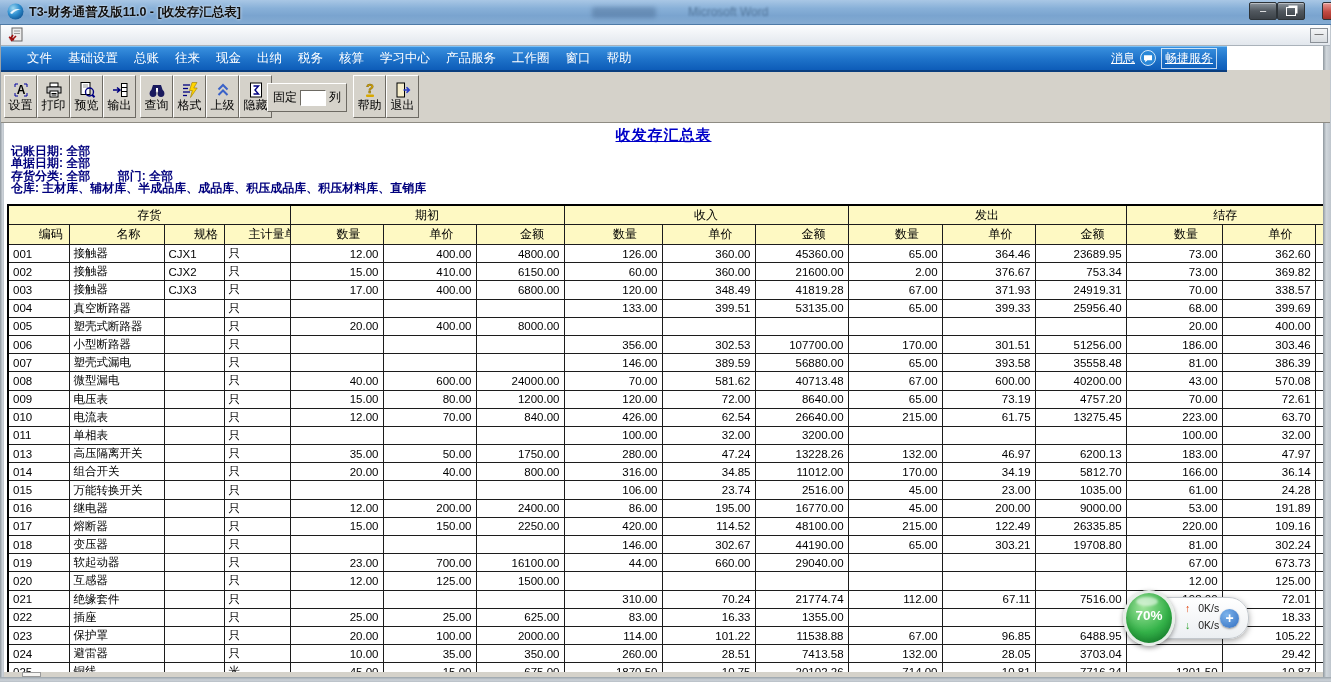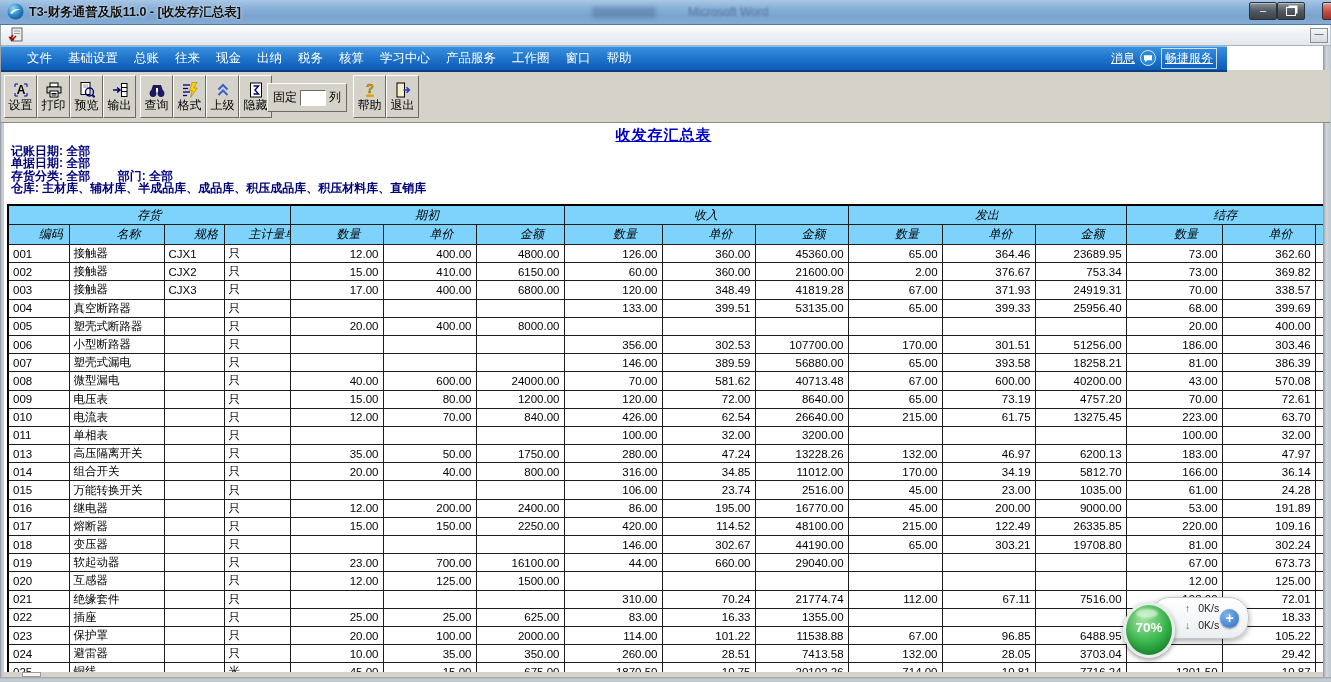--- a/index.html
+++ b/index.html
@@ -61,42 +61,42 @@
   
   .report{position:absolute;left:4px;right:8px;top:122px;bottom:5px;background:#fff;border-top:1px solid #777;overflow:hidden;z-index:5;}
   .report-title{position:absolute;left:0;right:0;top:3px;text-align:center;
     font-size:15px;font-weight:bold;color:#0000c8;text-decoration:underline;letter-spacing:1px;}
   .filters{position:absolute;left:7px;top:22px;}
   .filter-line{font-size:12px;font-weight:bold;color:#00007d;line-height:12.4px;white-space:nowrap;}
   
   #grid{position:absolute;left:3px;top:81px;border-collapse:collapse;table-layout:fixed;width:1317px;
     border:2px solid #000;font-family:"Liberation Sans","DejaVu Sans",sans-serif;}
   #grid th,#grid td{border:1px solid #1c1c1c;overflow:hidden;white-space:nowrap;padding:0;}
-  #grid thead th{background:#7dd3fc;font-weight:normal;font-size:12px;text-align:center;color:#000;font-style:italic;}
+  #grid thead th{background:#fef9c3;font-weight:normal;font-size:12px;text-align:center;color:#000;}
   #grid thead tr.grp th{height:18px;}
   #grid thead tr.sub th{height:19px;padding-left:24px;}
   #grid tbody td{height:17.2px;font-size:11.5px;color:#000;background:#fff;}
   #grid td.txt{text-align:left;padding-left:4px;}
   #grid td.num{text-align:right;padding-right:4px;}
   
   .hscroll{position:absolute;left:0;right:0;bottom:0;height:5px;background:#d5d2ca;}
   .hscroll-thumb{position:absolute;left:18px;top:0;width:19px;height:5px;background:#f6f5f2;border:1px solid #9a9a9a;box-sizing:border-box;}
   
   .overlay{position:absolute;left:1120px;top:588px;width:135px;height:58px;z-index:60;}
   .ov-pill{position:absolute;left:30px;top:9px;width:97px;height:40px;border-radius:20px;
     background:linear-gradient(#ffffff,#eceff2);border:1px solid #c2c7cc;box-shadow:0 2px 6px rgba(0,0,0,.35);}
   .ov-row{position:absolute;left:34px;font-size:10.5px;color:#222;white-space:nowrap;}
   .ov-row .arrow-up{color:#e03b00;font-weight:bold;}
   .ov-row .arrow-down{color:#2da32d;font-weight:bold;}
   .ov-row.r1{top:4px;} .ov-row.r2{top:21px;}
   .ov-speed{display:inline-block;margin-left:8px;}
   .ov-plus{position:absolute;left:69px;top:11px;width:19px;height:19px;border-radius:50%;
     background:radial-gradient(circle at 35% 30%,#7db4ec,#2f6cc0);color:#fff;font-size:14px;font-weight:bold;
     text-align:center;line-height:18px;box-shadow:0 1px 2px rgba(0,0,0,.4);}
-  .ov-ball{position:absolute;left:3px;top:14px;width:52px;height:56px;border-radius:50%;
+  .ov-ball{position:absolute;left:3px;top:2px;width:52px;height:56px;border-radius:50%;
     background:radial-gradient(circle at 38% 28%,#9fe39b,#35b44a 55%,#148232);
     border:3px solid rgba(240,240,240,.95);box-shadow:0 2px 5px rgba(0,0,0,.4), inset 0 -4px 8px rgba(0,60,0,.25);
     box-sizing:border-box;color:#fff;font-size:13.5px;font-weight:bold;text-align:center;line-height:46px;}
   .ov-ball::after{content:"";position:absolute;left:10px;top:4px;width:22px;height:9px;border-radius:50%;
     background:rgba(255,255,255,.55);filter:blur(1px);}
 </style>
 </head>
 <body>
 
 <div class="titlebar">
@@ -430,21 +430,21 @@
           <td class="txt"></td>
           <td class="txt">只</td>
           <td class="num"></td>
           <td class="num"></td>
           <td class="num"></td>
           <td class="num">146.00</td>
           <td class="num">389.59</td>
           <td class="num">56880.00</td>
           <td class="num">65.00</td>
           <td class="num">393.58</td>
-          <td class="num">18258.21</td>
+          <td class="num">35558.48</td>
           <td class="num">81.00</td>
           <td class="num">386.39</td>
           <td class="txt"></td>
         </tr>
         <tr>
           <td class="txt">008</td>
           <td class="txt">微型漏电</td>
           <td class="txt"></td>
           <td class="txt">只</td>
           <td class="num">40.00</td>

